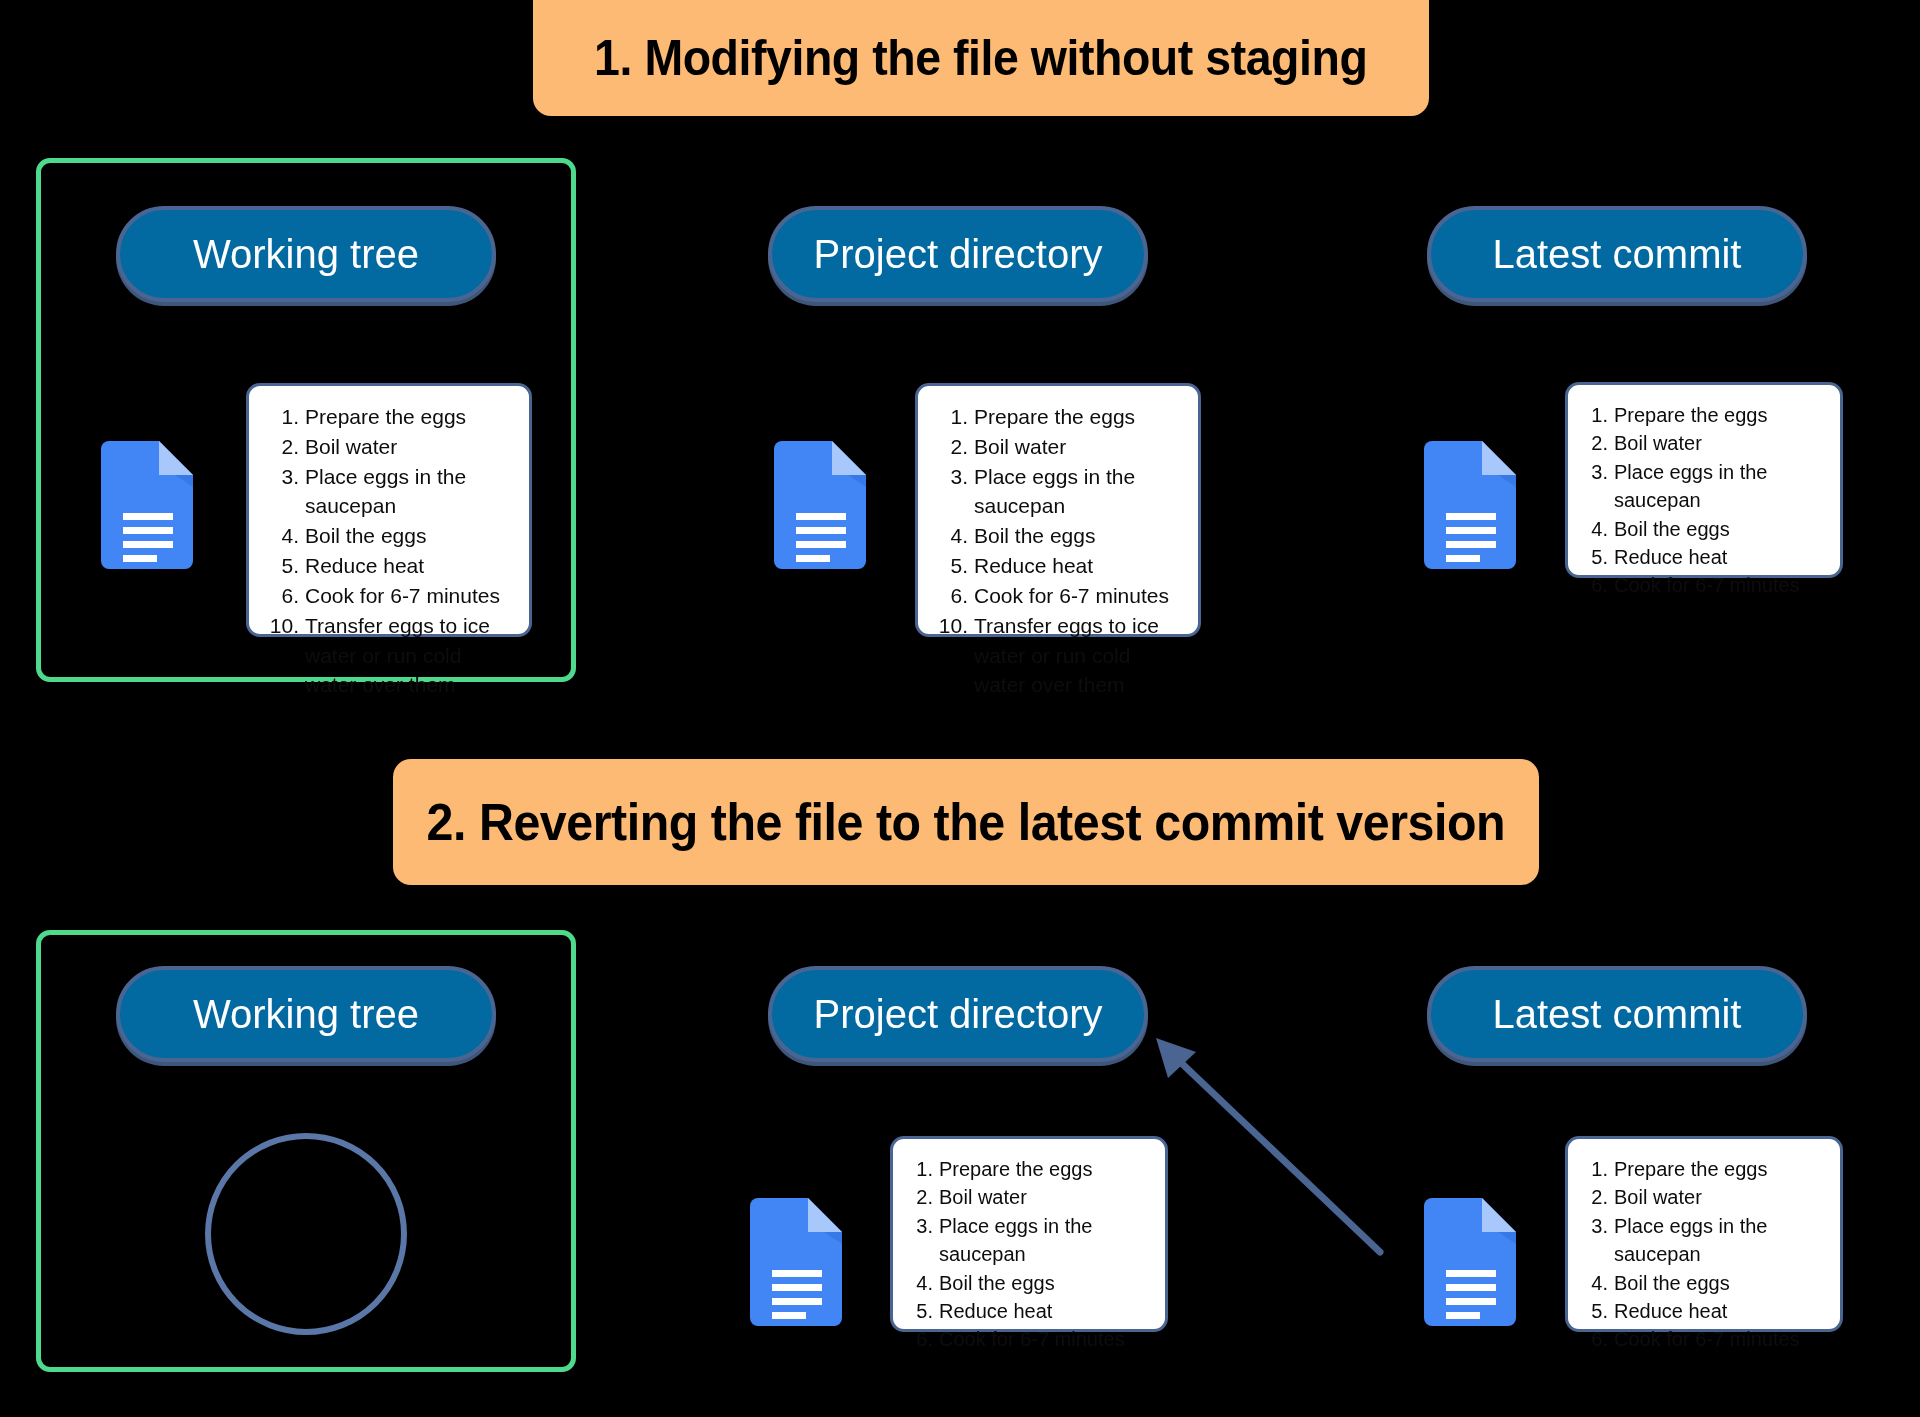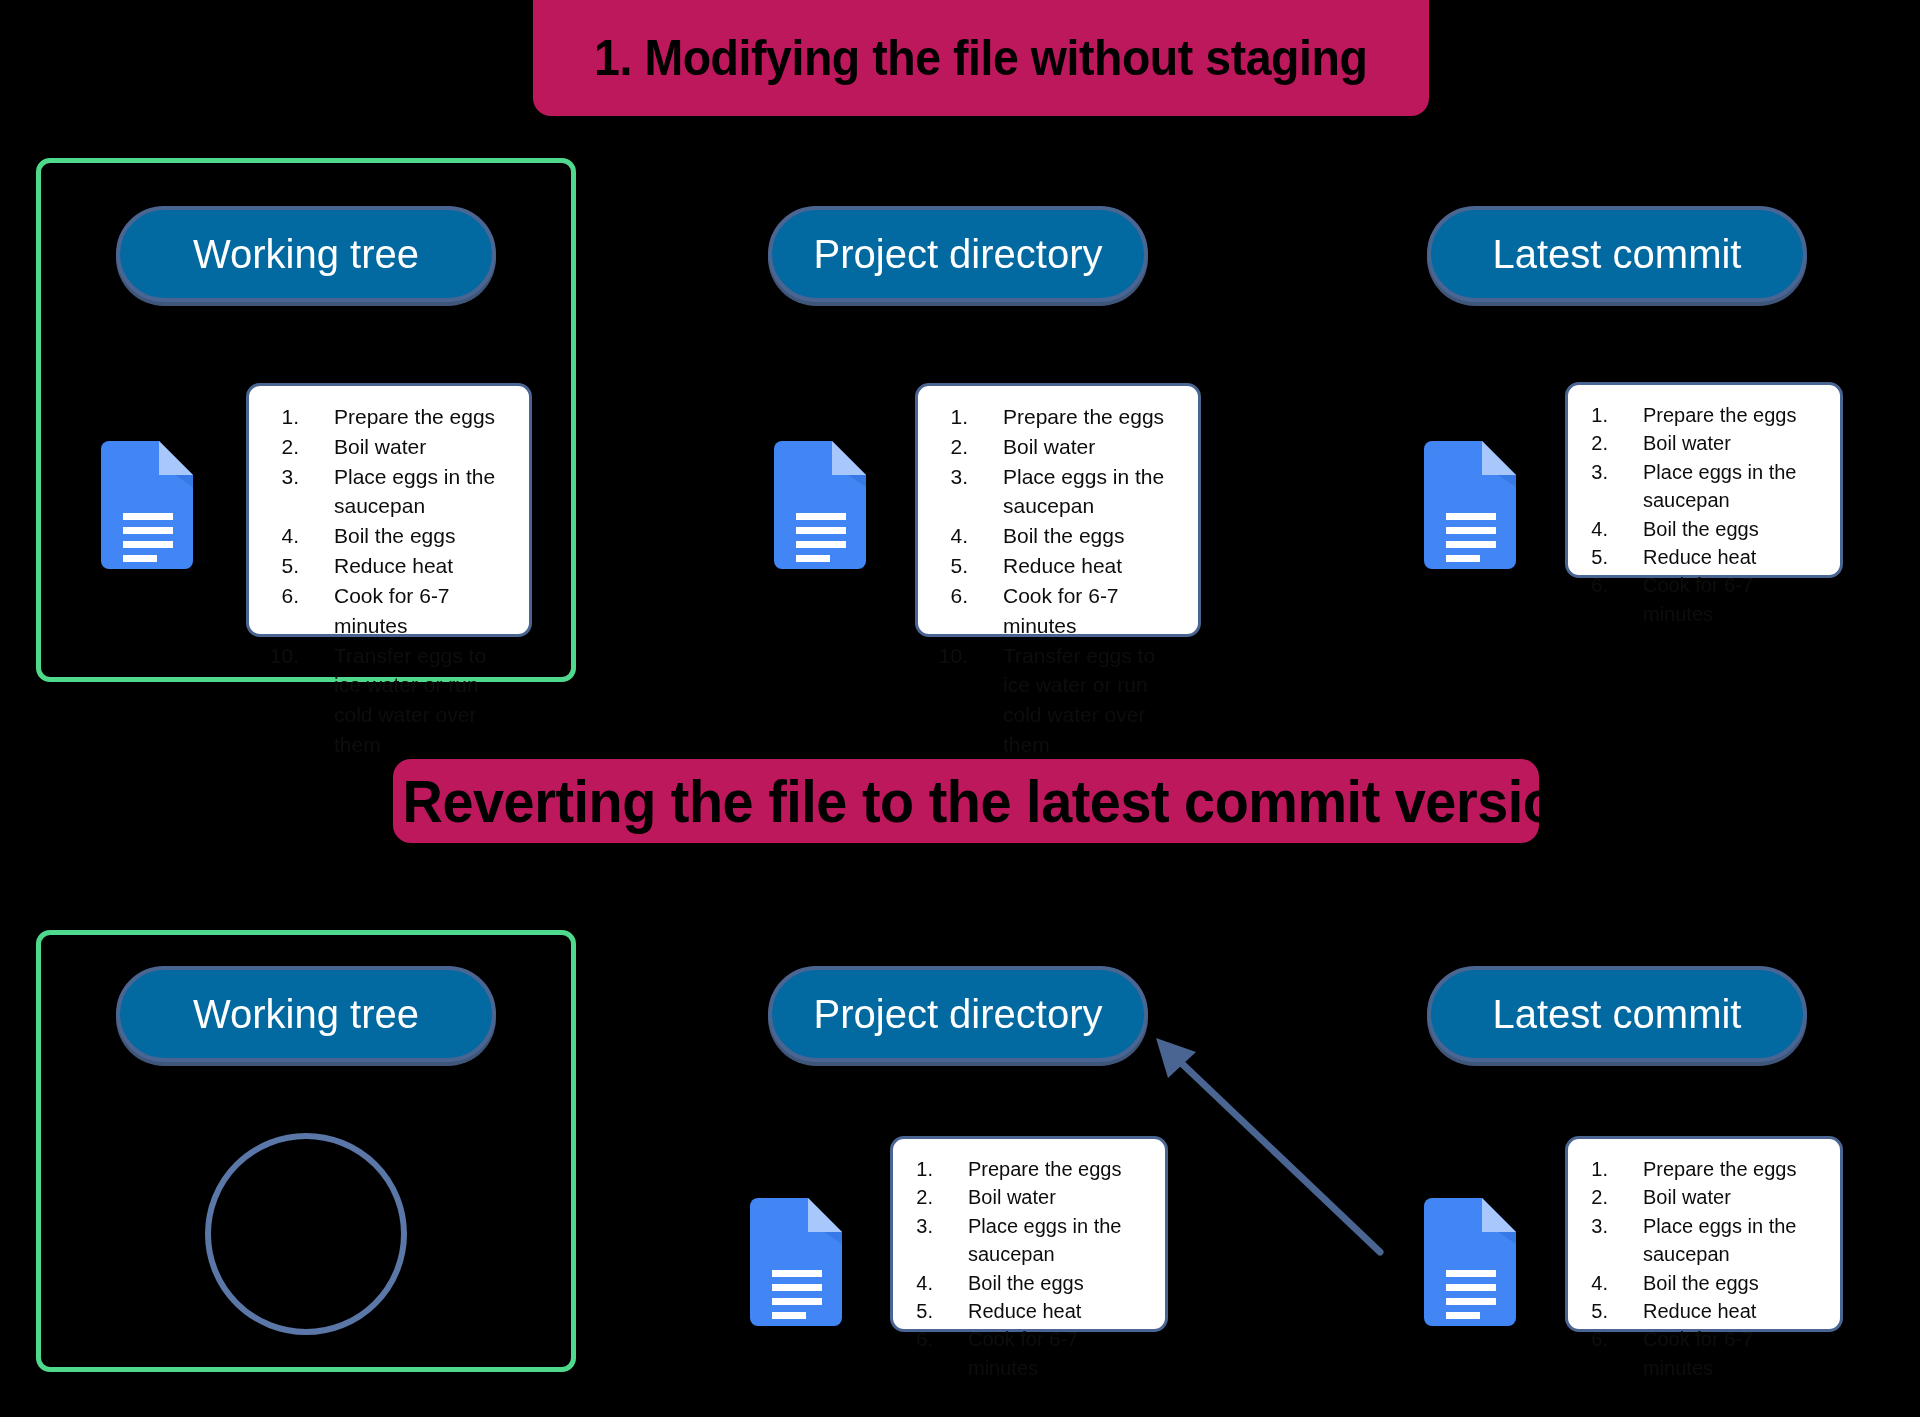--- a/index.html
+++ b/index.html
@@ -8,34 +8,34 @@
     background:#000000;
     font-family:"Liberation Sans", sans-serif;
     overflow:hidden;
     position:relative;
   }
   .stage{position:absolute;inset:0;}
 
   
   .banner{
     position:absolute;
-    background:#be185d;
+    background:#fdba74;
     border-radius:18px;
     display:flex;align-items:center;justify-content:center;
     color:#000;
     font-weight:700;
     font-family:"Liberation Sans Narrow","Liberation Sans",sans-serif;
     letter-spacing:-0.5px;
     white-space:nowrap;
     transform-origin:center;
     text-align:right;
   }
   #banner-1{left:533px;top:0px;width:896px;height:116px;font-size:50px;border-radius:0 0 18px 18px;}
   #banner-1 .btxt{transform:scaleX(0.93);}
-  #banner-2{left:393px;top:759px;width:1146px;height:84px;font-size:60px;}
+  #banner-2{left:393px;top:759px;width:1146px;height:126px;font-size:52px;}
   #banner-2 .btxt{transform:scaleX(0.93);}
 
   
   .green-frame{
     position:absolute;
     border:5px solid #4fd98d;
     border-radius:14px;
     box-sizing:border-box;
   }
   #frame-1{left:36px;top:158px;width:540px;height:524px;}
@@ -71,21 +71,21 @@
     line-height:1.42;
   }
   .note ol{list-style:none;margin:0;padding:0;}
   .note li{display:flex;white-space:nowrap;}
   .note li .num{
     display:inline-block;
     text-align:right;
     flex:0 0 auto;
     margin-right:6px;
   }
-  .note li .txt{white-space:normal;margin-left:29px;}
+  .note li .txt{white-space:normal;}
   .note.wide{font-size:21px;}
   .note.wide li .num{width:34px;}
   .note.narrow{font-size:20px;}
   .note.narrow li .num{width:24px;}
 
   
   .circle{
     position:absolute;
     box-sizing:border-box;
     border:6px solid #5a77a8;

